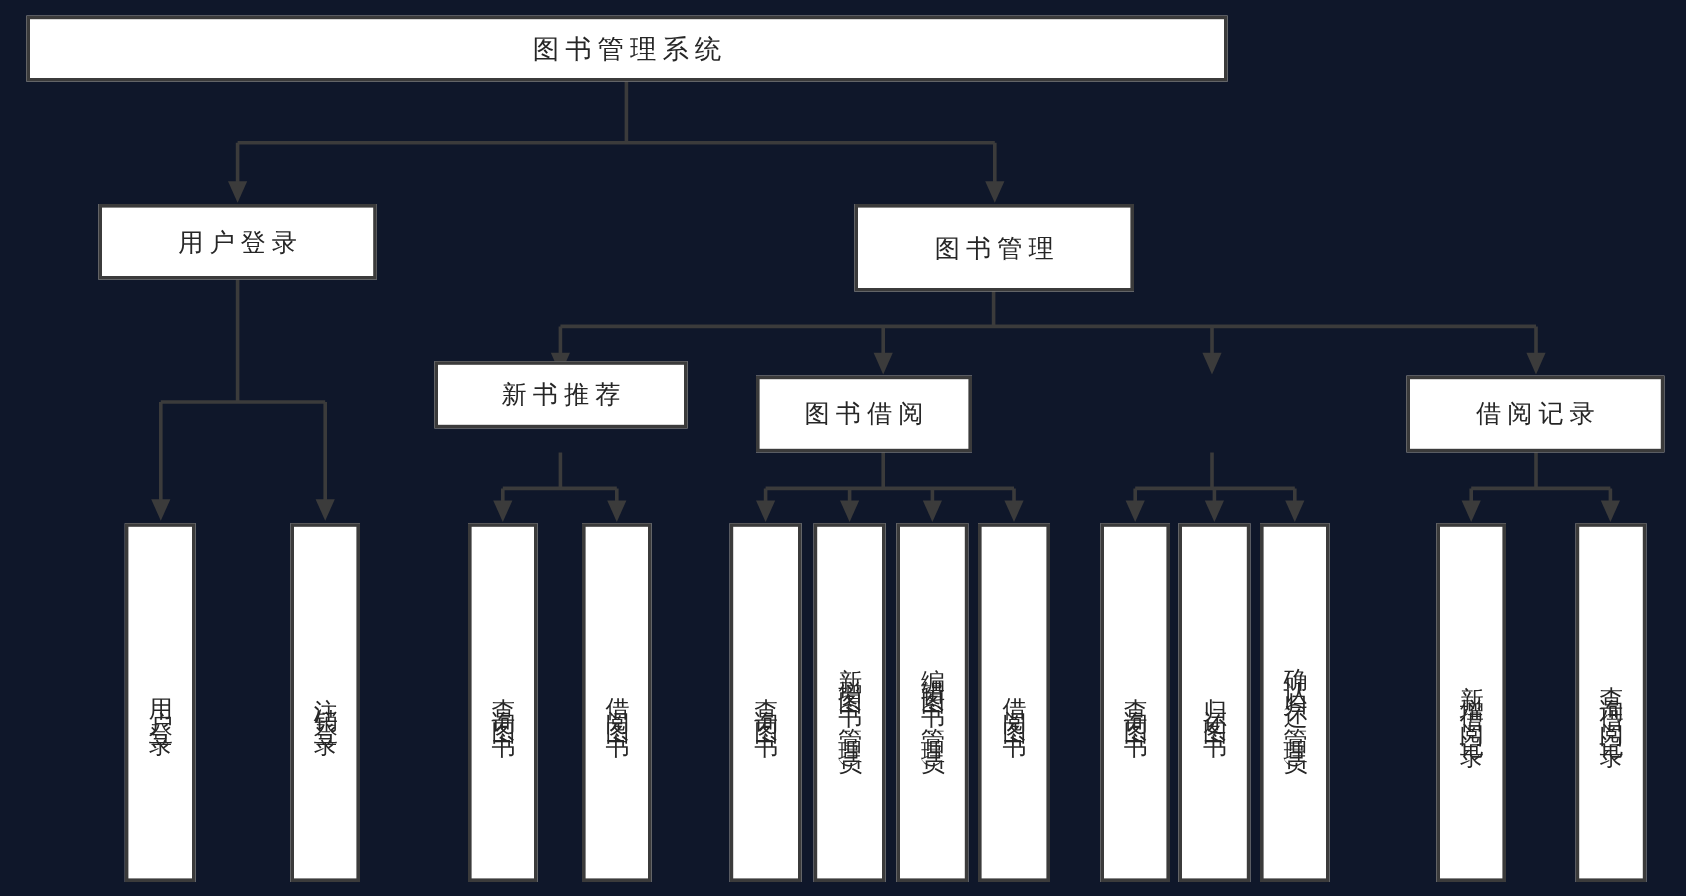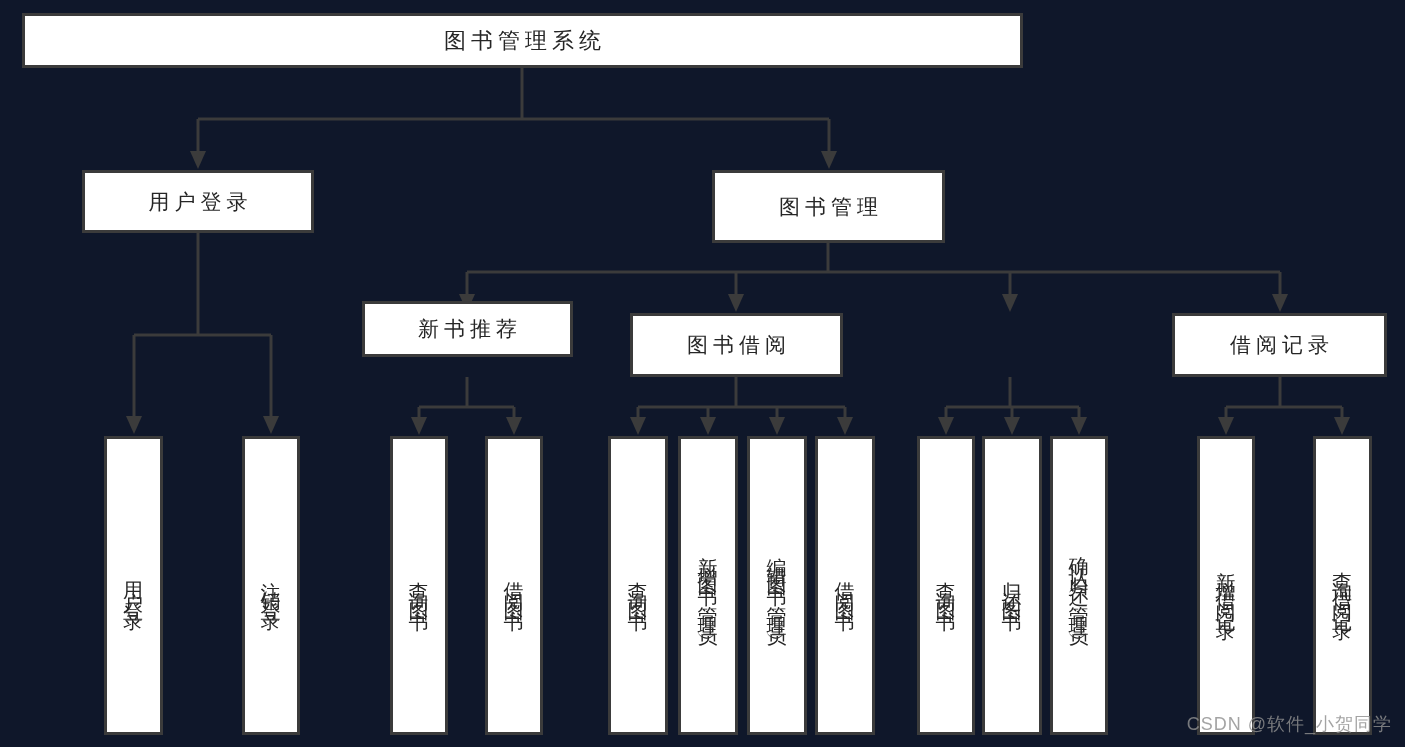--- a/index.html
+++ b/index.html
@@ -122,21 +122,21 @@
   <div class="node" style="left:82px; top:170px; width:232px; height:63px;">
     <span class="h-label">用户登录</span>
   </div>
   <div class="node" style="left:712px; top:170px; width:233px; height:73px;">
     <span class="h-label">图书管理</span>
   </div>
 
   <div class="node" style="left:362px; top:301px; width:211px; height:56px;">
     <span class="h-label">新书推荐</span>
   </div>
-  <div class="node" style="left:630px; top:313px; width:213px; height:64px;">
+  <div class="node" style="left:630px; top:313px; width:180px; height:64px;">
     <span class="h-label">图书借阅</span>
   </div>
   <div class="node" style="left:1172px; top:313px; width:215px; height:64px;">
     <span class="h-label">借阅记录</span>
   </div>
 
   <div class="node" style="left:104px; top:436px; width:59px; height:299px;">
     <span class="v-label">用户登录</span>
   </div>
   <div class="node" style="left:242px; top:436px; width:58px; height:299px;">
@@ -173,15 +173,14 @@
     <span class="v-label">确认归还（管理员）</span>
   </div>
 
   <div class="node" style="left:1197px; top:436px; width:58px; height:299px;">
     <span class="v-label">新增借阅记录</span>
   </div>
   <div class="node" style="left:1313px; top:436px; width:59px; height:299px;">
     <span class="v-label">查询借阅记录</span>
   </div>
 
-  <div class="watermark">CSDN @软件_小贺同学</div>
 
 </div>
 
 </body></html>

